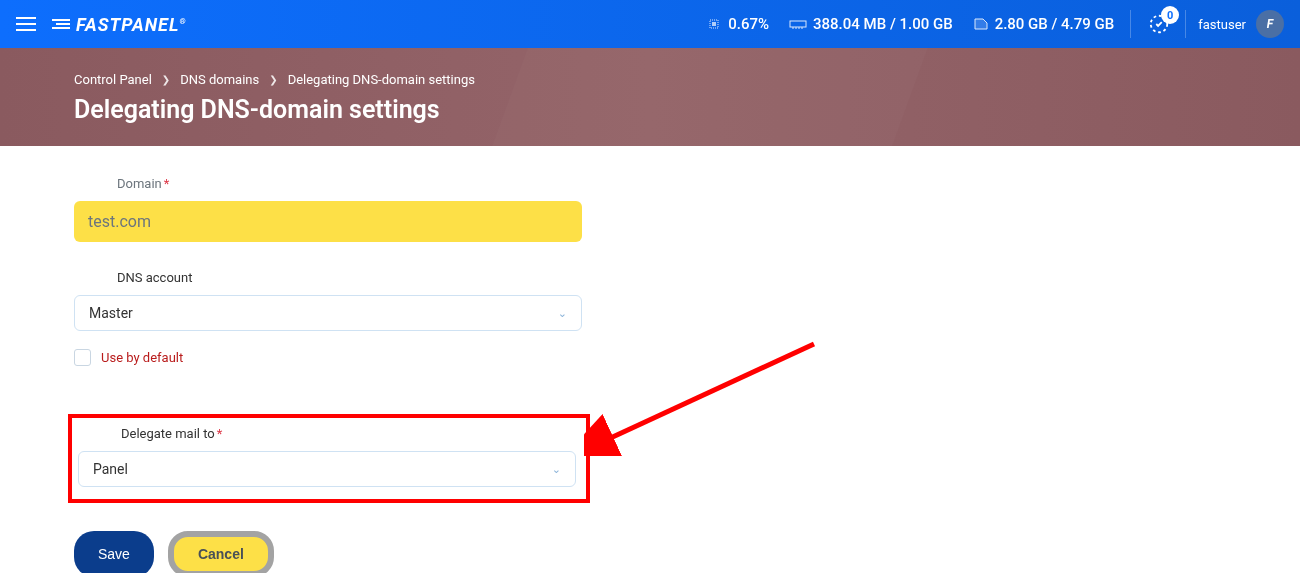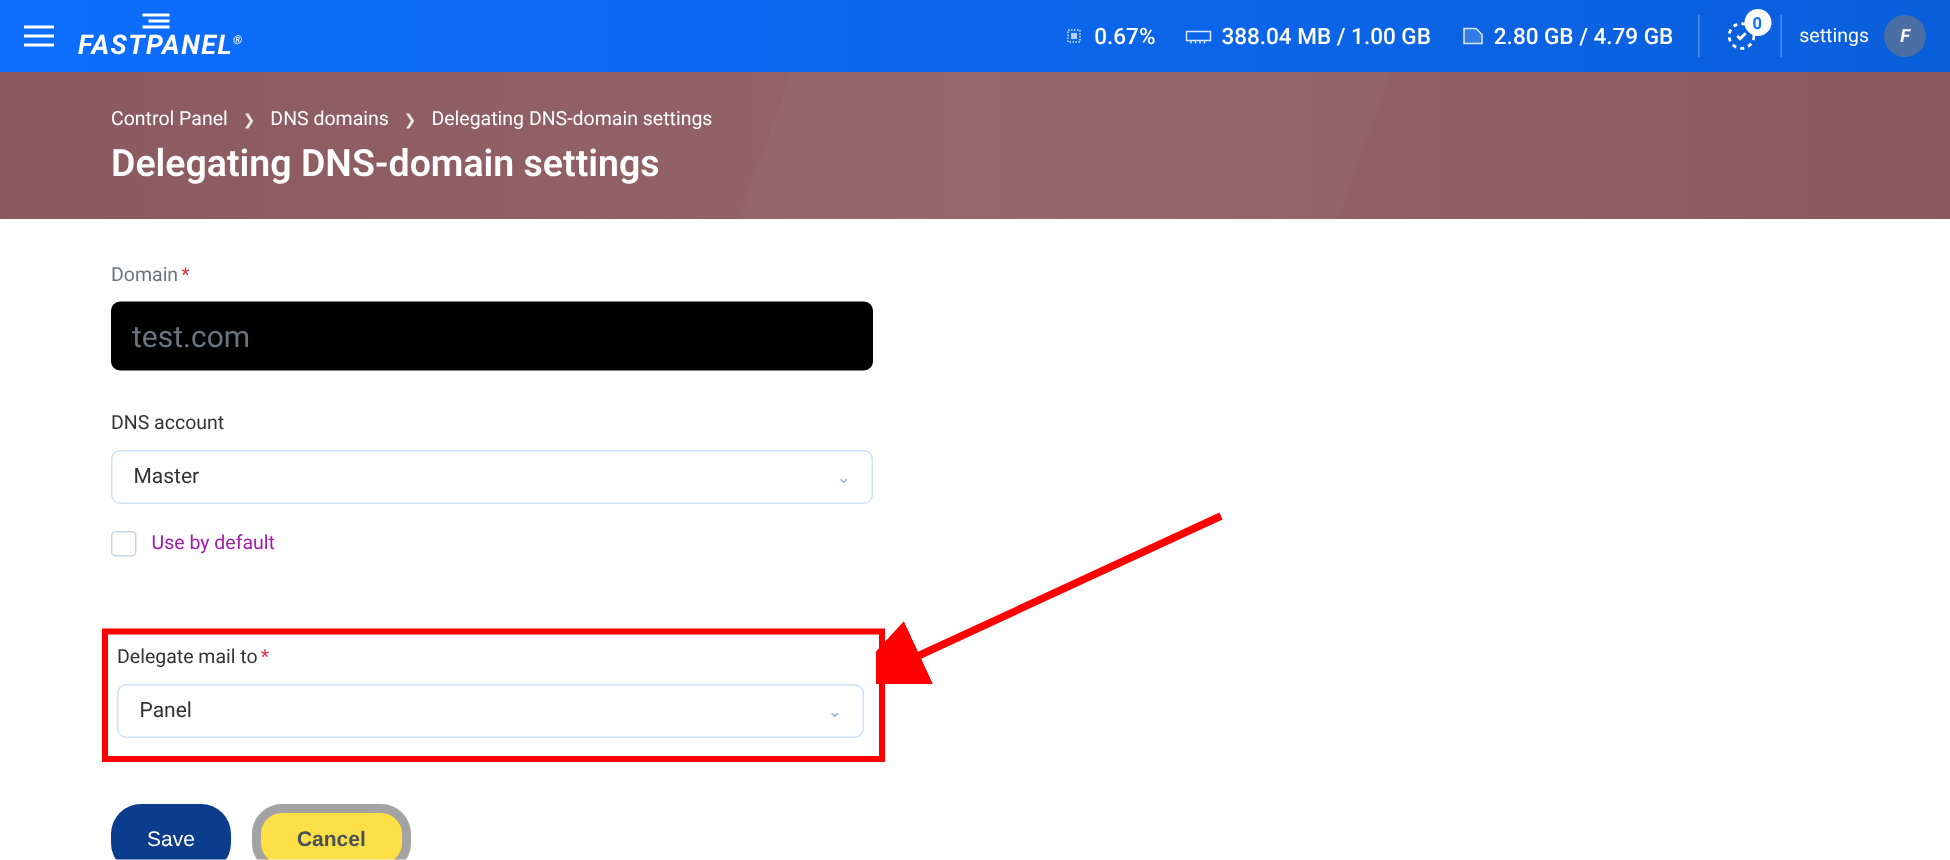--- a/index.html
+++ b/index.html
@@ -1,21 +1,21 @@
 <!DOCTYPE html>
 <html><head>
   <meta charset="utf-8">
   <style>
     * { margin: 0; padding: 0; box-sizing: border-box; }
     body { font-family: -apple-system, BlinkMacSystemFont, "Segoe UI", Roboto, sans-serif; background: #fff; width: 1300px; height: 573px; overflow: hidden; position: relative; }
     
     .top-bar { background: linear-gradient(90deg, #0d6efd 0%, #0a5fdb 100%); height: 48px; display: flex; align-items: center; padding: 0 16px; color: white; }
     .hamburger { cursor: pointer; margin-right: 16px; }
     .hamburger div { width: 20px; height: 2px; background: white; margin: 4px 0; }
-    .logo { display: flex; align-items: center; flex-direction: column; }
+    .logo { display: flex; align-items: center; }
     .logo-icon { display: flex; flex-direction: column; margin-right: 6px; }
     .logo-icon span { width: 18px; height: 2px; background: white; margin: 1px 0; }
     .logo-icon span:nth-child(2) { width: 14px; margin-left: 4px; }
     .logo-text { font-size: 18px; font-weight: 700; font-style: italic; letter-spacing: 1px; }
     .logo-text sup { font-size: 8px; }
     .spacer { flex: 1; }
     .stats { display: flex; align-items: center; gap: 20px; font-size: 15px; font-weight: 500; }
     .stat-item { display: flex; align-items: center; gap: 6px; }
     .stat-icon { opacity: 0.85; }
     .notif-wrap { position: relative; margin: 0 12px; }
@@ -26,29 +26,29 @@
     
     .sub-header { background: linear-gradient(90deg, #8a5a5f 0%, #946469 50%, #8a5a5f 100%); padding: 24px 74px 22px; color: white; position: relative; overflow: hidden; }
     .sub-header::before { content: ""; position: absolute; top: 0; right: 30%; width: 400px; height: 100%; background: rgba(255,255,255,0.02); transform: skewX(-20deg); }
     .breadcrumb { font-size: 13px; display: flex; gap: 10px; align-items: center; margin-bottom: 8px; }
     .breadcrumb a { color: white; text-decoration: none; cursor: pointer; }
     .breadcrumb .chev { font-size: 10px; opacity: 0.85; }
     .page-title { font-size: 25px; font-weight: 600; }
     
     .form-wrap { padding: 30px 74px; max-width: 660px; }
     .field-group { margin-bottom: 28px; }
-    .field-label { font-size: 13px; color: #6c757d; margin-bottom: 10px; display: block; }
+    .field-label { font-size: 13px; color: #6c757d; margin-bottom: 10px; display: block; margin-left: 43px; }
     .field-label.dark { color: #333; }
     .req { color: #dc3545; margin-left: 2px; }
-    .input-readonly { background: #000000; border: none; border-radius: 6px; padding: 11px 14px; font-size: 20px; color: #6c757d; width: 508px; }
+    .input-readonly { background: #fde047; border: none; border-radius: 6px; padding: 11px 14px; font-size: 16px; color: #6c757d; width: 508px; }
     .select-box { background: white; border: 1px solid #cfe2f3; border-radius: 6px; padding: 9px 14px; font-size: 14px; color: #333; width: 508px; display: flex; justify-content: space-between; align-items: center; cursor: pointer; }
     .select-chev { color: #8ab3d9; font-size: 11px; }
     .checkbox-row { display: flex; align-items: center; gap: 10px; margin-bottom: 20px; }
     .checkbox { width: 17px; height: 17px; border: 1.5px solid #c9d6e2; border-radius: 3px; background: white; }
-    .checkbox-label { font-size: 13px; color: #a21caf; }
+    .checkbox-label { font-size: 13px; color: #b91c1c; }
     
     .highlight-box { border: 4px solid #ff0000; padding: 8px 6px 12px 6px; margin-bottom: 28px; margin-left: -6px; width: 522px; }
     .highlight-box .field-label { margin-bottom: 10px; }
     .highlight-box .select-box { width: 498px; }
     
     .btn-row { display: flex; gap: 14px; }
     .btn { border-radius: 20px; padding: 9px 24px; font-size: 14px; font-weight: 500; cursor: pointer; border: none; }
     .btn-primary { background: #0b3d8c; color: white; }
     .btn-secondary { background: #fde047; color: #495057; border: 6px solid #a3a3a3; font-weight: bold; }
     
@@ -100,21 +100,21 @@
   <div class="notif-wrap" style="border-left:1px solid rgba(255,255,255,0.25);padding-left:14px;margin-left:16px;">
     <div class="notif-icon-circle">
       <svg width="22" height="22" viewBox="0 0 24 24" fill="none">
           <circle cx="12" cy="12" r="9" stroke="white" stroke-width="2" stroke-dasharray="3 3"></circle>
           <path d="M9 12 L11 14 L15 10" stroke="white" stroke-width="2" fill="none"></path>
         </svg>
     </div>
     <div class="notif-badge">0</div>
   </div>
   <div class="user-section">
-    <span style="font-size:13px;">settings</span>
+    <span style="font-size:13px;">fastuser</span>
     <div class="user-avatar">F</div>
   </div>
 </div>
 
 <div class="sub-header">
   <div class="breadcrumb">
     <a>Control Panel</a>
     <span class="chev">❯</span>
     <a>DNS domains</a>
     <span class="chev">❯</span>

